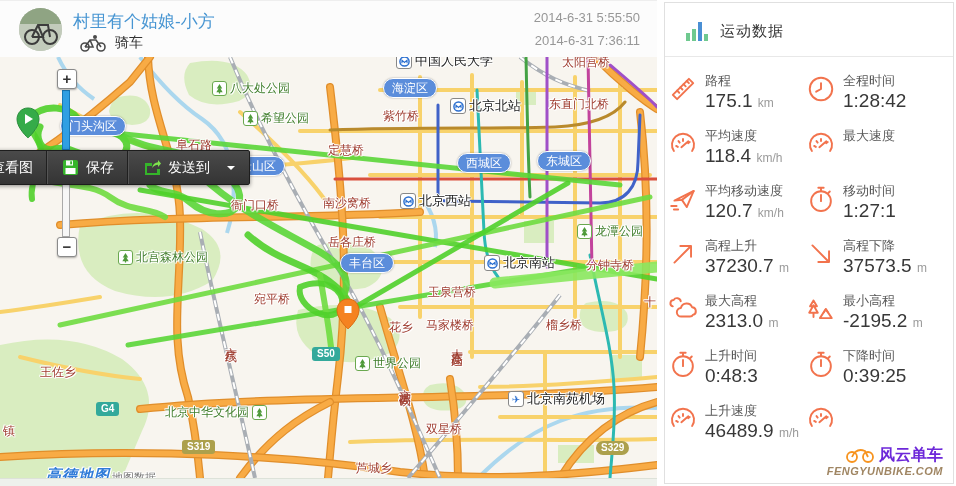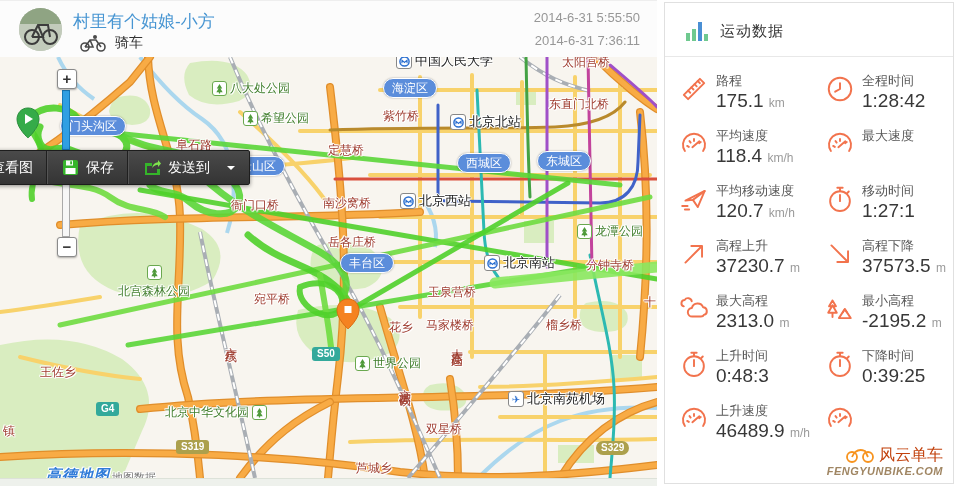--- a/index.html
+++ b/index.html
@@ -34,28 +34,28 @@
 .toolbar{position:absolute;left:-24px;top:93px;height:33px;display:flex;align-items:stretch;background:linear-gradient(#4a4a4a,#343434);border:1px solid #1d1d1d;border-radius:2px;box-shadow:0 1px 4px rgba(0,0,0,.45);z-index:40}
 .tbtn{display:flex;align-items:center;gap:7px;padding:0 14px;color:#fff;font-size:14px;cursor:pointer;white-space:nowrap}
 .tbtn + .tbtn{border-left:1px solid #555;box-shadow:-1px 0 0 #1f1f1f}
 .caret{width:0;height:0;border:4px solid transparent;border-top-color:#fff;margin:4px 0 0 10px}
 .attrlogo{position:absolute;left:46px;bottom:-7px;z-index:12;color:#2f7bd9;font-size:15px;font-weight:bold;font-style:italic;letter-spacing:1px}
 .attrtxt{position:absolute;left:112px;bottom:-7px;z-index:12;color:#777;font-size:11px}
 
 .panel{position:absolute;left:664px;top:2px;width:290px;height:482px;background:#fff;border:1px solid #e0e0e0;box-sizing:border-box}
 .phead{display:flex;align-items:center;gap:11px;padding:16px 0 13px 20px;border-bottom:1px solid #e8e8e8}
 .ptitle{font-size:15px;color:#333;letter-spacing:1px}
-#stats{position:absolute;left:14px;top:66px;right:4px;display:grid;grid-template-columns:134px 134px;grid-auto-rows:55px;column-gap:12px}
+#stats{position:absolute;left:3px;top:66px;right:4px;display:grid;grid-template-columns:134px 134px;grid-auto-rows:55px;column-gap:4px}
 .stat{display:flex;align-items:flex-start;gap:7px}
 .stat .ic{width:30px;height:30px;margin-top:5px;flex:0 0 auto}
 .lbl{font-size:13px;color:#595959;line-height:17px;margin-top:3px;white-space:nowrap}
 .val{font-size:19px;color:#383838;line-height:24px;white-space:nowrap}
 .unit{font-size:12px;color:#9a9a9a}
 .plogo{position:absolute;right:10px;bottom:5px;text-align:right;line-height:14px}
-.plogo .nm{color:#c2410c;font-weight:normal;font-size:16px;vertical-align:middle}
+.plogo .nm{color:#6d28d9;font-weight:bold;font-size:16px;vertical-align:middle}
 .plogo .site{color:#a08663;font-style:italic;font-weight:bold;font-size:11px;letter-spacing:.5px}
 </style>
 </head>
 <body>
 
 <div class="left">
   <div class="hdr">
     <div class="avatar">
       <svg viewBox="0 0 43 43" width="43" height="43">
         <rect width="43" height="43" fill="#c2cbbb"></rect>
@@ -220,21 +220,21 @@
         </div>
         <div class="park" style="left: 243px; top: 53px;">
           <div class="pic">
             <svg width="11" height="11" viewBox="0 0 12 12">
               <path d="M6,1 L3,6 h2 L2.5,10 h7 L7,6 h2 Z" fill="#4f9a3a"></path>
               <rect x="5.3" y="9" width="1.4" height="2.5" fill="#4f9a3a"></rect>
             </svg>
           </div>
           <span class="halo">希望公园</span>
         </div>
-        <div class="park" style="left: 118px; top: 208px; flex-direction: column;">
+        <div class="park" style="left: 118px; top: 192px;">
           <div class="pic">
             <svg width="11" height="11" viewBox="0 0 12 12">
               <path d="M6,1 L3,6 h2 L2.5,10 h7 L7,6 h2 Z" fill="#4f9a3a"></path>
               <rect x="5.3" y="9" width="1.4" height="2.5" fill="#4f9a3a"></rect>
             </svg>
           </div>
           <span class="halo">北宫森林公园</span>
         </div>
         <div class="park" style="left: 355px; top: 298px;">
           <div class="pic">
@@ -265,21 +265,21 @@
         </div>
         <div class="station" style="left: 396px; top: -5px;">
           <div class="sic">
             <svg width="11" height="11" viewBox="0 0 12 12">
               <circle cx="6" cy="6" r="5" fill="none" stroke="#2b6fd0" stroke-width="1.6"></circle>
               <path d="M3.2,8 V4.5 L6,7 L8.8,4.5 V8" fill="none" stroke="#2b6fd0" stroke-width="1.2"></path>
             </svg>
           </div>
           <span class="halo">中国人民大学</span>
         </div>
-        <div class="station" style="left: 450px; top: 56px;">
+        <div class="station" style="left: 450px; top: 40px;">
           <div class="sic">
             <svg width="11" height="11" viewBox="0 0 12 12">
               <circle cx="6" cy="6" r="5" fill="none" stroke="#2b6fd0" stroke-width="1.6"></circle>
               <path d="M3.2,8 V4.5 L6,7 L8.8,4.5 V8" fill="none" stroke="#2b6fd0" stroke-width="1.2"></path>
             </svg>
           </div>
           <span class="halo">北京北站</span>
         </div>
         <div class="station" style="left: 400px; top: 135px;">
           <div class="sic">
@@ -298,21 +298,21 @@
             </svg>
           </div>
           <span class="halo">北京南站</span>
         </div>
         <div class="station" style="left: 508px; top: 333px;">
           <div class="sic">✈</div>
           <span class="halo">北京南苑机场</span>
         </div>
         <div class="rbadge teal" style="left: 312px; top: 290px;">S50</div>
         <div class="rbadge teal" style="left: 96px; top: 345px;">G4</div>
-        <div class="rbadge olive" style="left: 176px; top: 383px;">S319</div>
+        <div class="rbadge olive" style="left: 182px; top: 383px;">S319</div>
         <div class="rbadge olive" style="left: 596px; top: 384px; border-radius: 7px;">S329</div>
       </div>
 
     <svg class="marker" style="left:16px;top:50px" width="24" height="32" viewBox="0 0 24 32">
       <path d="M12,1 C5,1 1,6.5 1,12.5 C1,21 12,31 12,31 C12,31 23,21 23,12.5 C23,6.5 19,1 12,1 Z" fill="#35ab49" stroke="#2a8c3b"></path>
       <path d="M9,7 L17,12 L9,17 Z" fill="#fff"></path>
     </svg>
     <svg class="marker" style="left:336px;top:241px" width="24" height="32" viewBox="0 0 24 32">
       <path d="M12,1 C5,1 1,6.5 1,12.5 C1,21 12,31 12,31 C12,31 23,21 23,12.5 C23,6.5 19,1 12,1 Z" fill="#f58220" stroke="#d96c12"></path>
       <rect x="8.5" y="8" width="7" height="7" fill="#fff"></rect>

